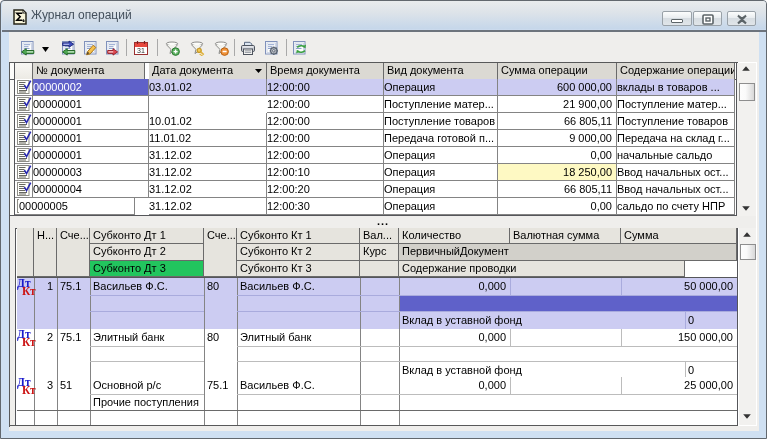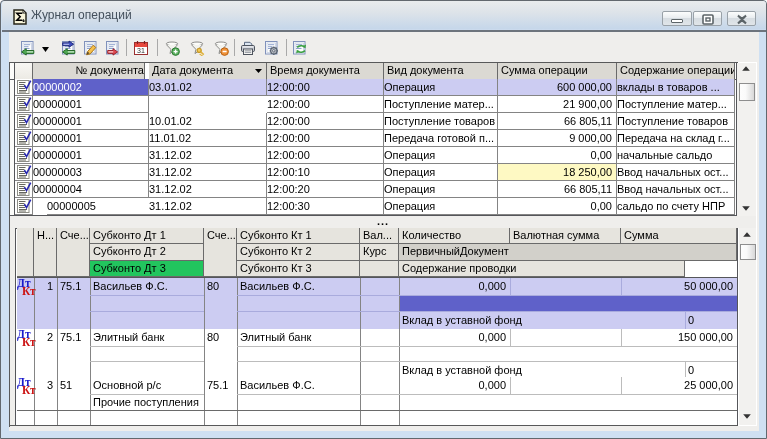--- a/index.html
+++ b/index.html
@@ -127,21 +127,21 @@
         <path d="M15 4.6 l-.5 3.6 -3.3 -1.5z" fill="#3aa040"></path>
         <path d="M14 10.6 C12.2 12.5 8.7 12.7 6.8 11.3" fill="none" stroke="#3aa040" stroke-width="1.6"></path>
         <path d="M5.2 13.4 l.5 -3.6 3.3 1.5z" fill="#3aa040"></path>
       </svg>
 <div class="ins">
 <div class="ab" style="left:-1px;top:-1px;width:1.4px;height:365.4px;background:#58595a"></div>
 <div class="ab" style="left:-1px;top:-1px;width:728.8px;height:1.4px;background:#58595a"></div>
 <div class="ab" style="left:-1px;top:362px;width:728.8px;height:1.4px;background:#58595a"></div>
 <div class="ab" style="left:0;top:0;width:4.5px;height:153px;background:#fcfcfa;border-right:1.6px solid #55565a"></div>
 <div class="hc" style="left:5px;top:0;width:18px;height:16px;background:linear-gradient(#f8f7f4,#eceae4);"></div>
-<div class="hc" style="left:23px;top:0;width:112px;height:16px;text-align:right;">№ документа</div>
+<div class="hc" style="left:23px;top:0;width:112px;height:16px;">№ документа</div>
 <div class="hc" style="left:139px;top:0;width:118px;height:16px;">Дата документа</div>
 <div class="hc" style="left:257px;top:0;width:117px;height:16px;">Время документа</div>
 <div class="hc" style="left:374px;top:0;width:114px;height:16px;">Вид документа</div>
 <div class="hc" style="left:488px;top:0;width:119px;height:16px;">Сумма операции</div>
 <div class="hc" style="left:607px;top:0;width:118px;height:16px;">Содержание операции</div>
 <svg class="ab" style="left:245px;top:6px" width="7" height="4" viewBox="0 0 7 4">
           <path d="M0 0h7L3.5 4z" fill="#000"></path>
         </svg>
 <div class="ab" style="left:0;top:15.7px;width:726px;height:1.3px;background:#55565a"></div>
 <div class="ab" style="left:5px;top:16px;width:721px;height:17px">
@@ -249,21 +249,21 @@
 <div class="cell " style="left:602px;top:0;width:118px;height:17px;border-bottom:1px solid #848484;background:#fff;color:#000">Ввод начальных ост...</div>
 </div>
 <div class="ab" style="left:5px;top:135px;width:721px;height:17px">
 <div class="cell" style="left:0;top:0;width:18px;height:17px;border-bottom:1px solid #848484;background:#fff">
             <svg width="16" height="15" viewBox="0 0 16 15" style="position:absolute;left:1px;top:0px">
               <rect x="1.5" y="1.5" width="11.5" height="13" fill="#fffffa" stroke="#8d8d86" stroke-width="1"></rect>
               <path d="M3 3.5h6.5M3 5.5h5.5M3 7.5h7M3 9.5h6M3 11.5h8M3 13h7" stroke="#55554e" stroke-width="0.9"></path>
               <path d="M8.4 6.2 L10.5 9.6 L14.7 1.7" fill="none" stroke="#2a2ab0" stroke-width="1.6"></path>
             </svg>
           </div>
-<div class="cell " style="left:32px;top:0;width:116px;height:17px;border-bottom:1px solid #848484;background:#fff;color:#000">00000005</div>
+<div class="cell " style="left:4px;top:0;width:116px;height:17px;border-bottom:1px solid #848484;background:#fff;color:#000">00000005</div>
 <div class="cell " style="left:134px;top:0;width:118px;height:17px;border-bottom:1px solid #848484;background:#fff;color:#000">31.12.02</div>
 <div class="cell " style="left:252px;top:0;width:117px;height:17px;border-bottom:1px solid #848484;background:#fff;color:#000">12:00:30</div>
 <div class="cell " style="left:369px;top:0;width:114px;height:17px;border-bottom:1px solid #848484;background:#fff;color:#000">Операция</div>
 <div class="cell r" style="left:483px;top:0;width:119px;height:17px;border-bottom:1px solid #848484;background:#fff;color:#000">0,00</div>
 <div class="cell " style="left:602px;top:0;width:118px;height:17px;border-bottom:1px solid #848484;background:#fff;color:#000">сальдо по счету НПР</div>
 </div>
 <div class="ab" style="left:-1px;top:152px;width:727.4px;height:1.4px;background:#55565a"></div>
 <div class="ab" style="left:726px;top:0;width:1.4px;height:153px;background:#55565a"></div>
 <div class="sb" style="left:727.4px;top:0;width:18.6px;height:153px"></div>
 <svg class="ab" style="left:732px;top:3px" width="8" height="5" viewBox="0 0 8 5">

